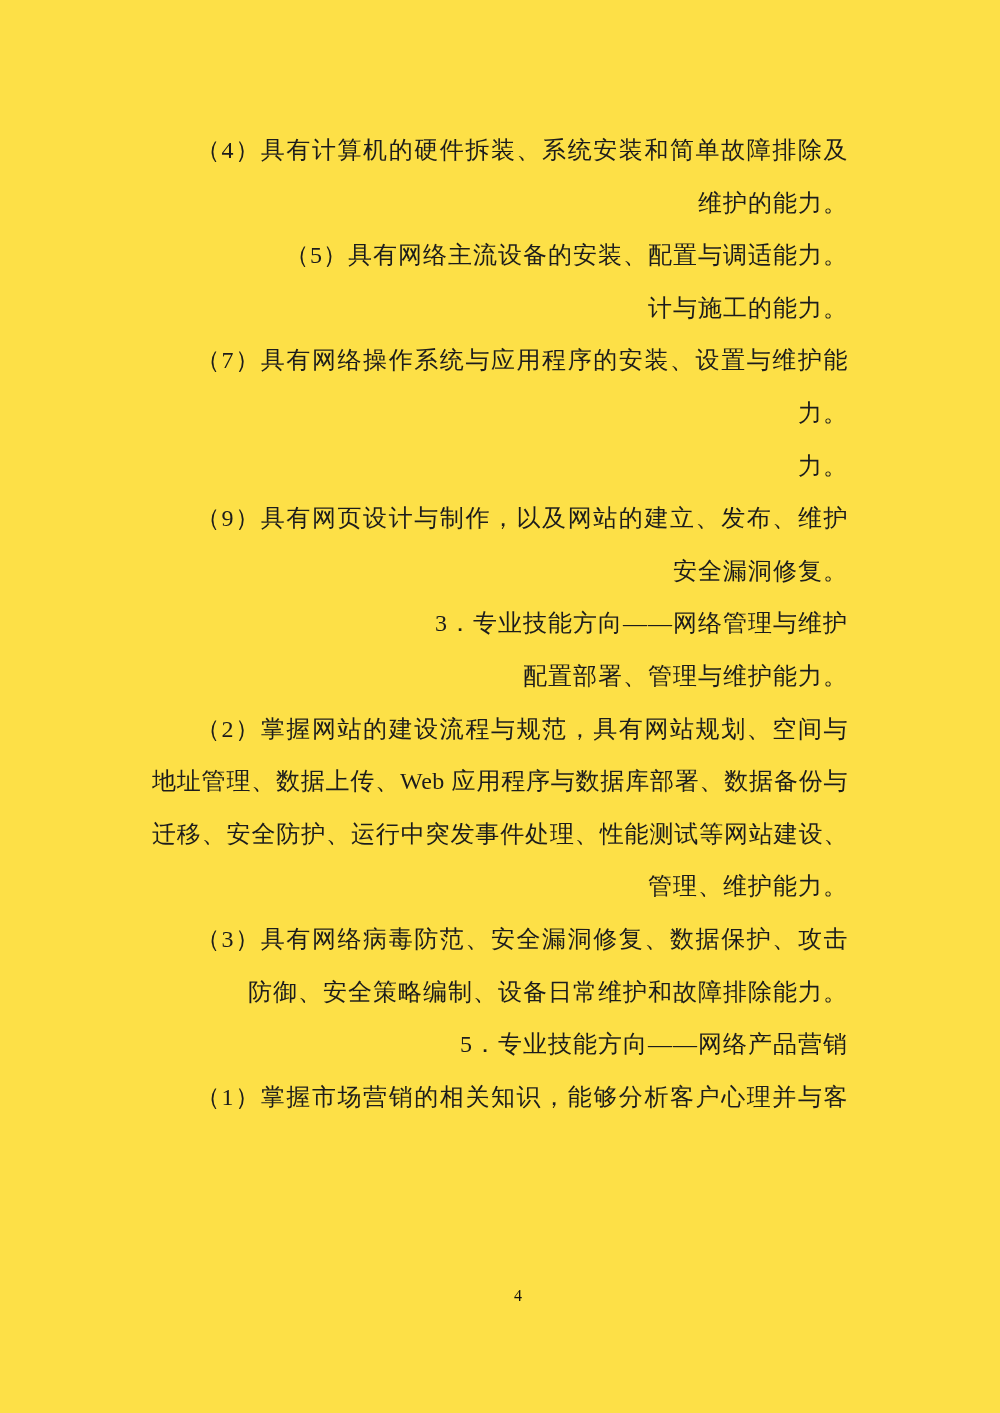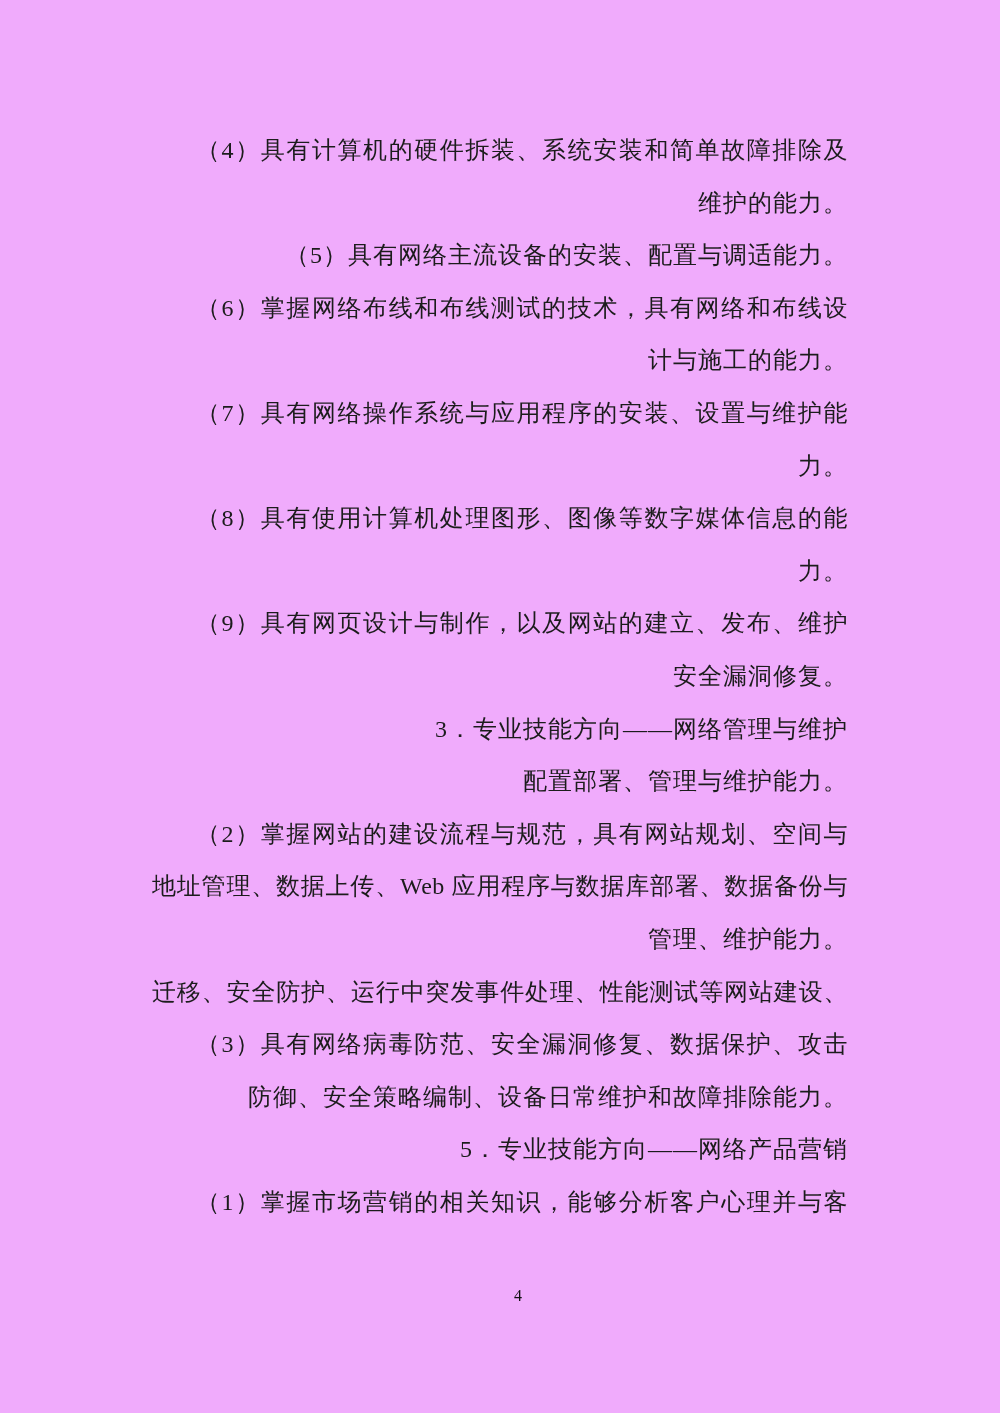--- a/index.html
+++ b/index.html
@@ -4,21 +4,21 @@
 <style>
   html, body {
     margin: 0;
     padding: 0;
     background: #ffffff;
   }
   #page {
     position: relative;
     width: 1000px;
     height: 1413px;
-    background: #f0abfc;
+    background: #fde047;
     overflow: hidden;
     font-family: "Liberation Serif", "DejaVu Serif", serif;
     color: #1c1c1c;
   }
   #text-block {
     position: absolute;
     left: 152px;
     top: 124px;
     width: 696px;
   }
@@ -57,34 +57,32 @@
   }
 </style>
 </head>
 <body>
 
 <div id="page">
   <div id="text-block">
     <div class="line indent fill">（4）具有计算机的硬件拆装、系统安装和简单故障排除及</div>
     <div class="line">维护的能力。</div>
     <div class="line indent">（5）具有网络主流设备的安装、配置与调适能力。</div>
-    <div class="line indent fill">（6）掌握网络布线和布线测试的技术，具有网络和布线设</div>
     <div class="line">计与施工的能力。</div>
     <div class="line indent fill">（7）具有网络操作系统与应用程序的安装、设置与维护能</div>
     <div class="line">力。</div>
-    <div class="line indent fill">（8）具有使用计算机处理图形、图像等数字媒体信息的能</div>
     <div class="line">力。</div>
     <div class="line indent fill">（9）具有网页设计与制作，以及网站的建立、发布、维护</div>
     <div class="line">安全漏洞修复。</div>
     <div class="line indent">3．专业技能方向——网络管理与维护</div>
     <div class="line">配置部署、管理与维护能力。</div>
     <div class="line indent fill">（2）掌握网站的建设流程与规范，具有网站规划、空间与</div>
     <div class="line fill">地址管理、数据上传、Web 应用程序与数据库部署、数据备份与</div>
+    <div class="line fill">迁移、安全防护、运行中突发事件处理、性能测试等网站建设、</div>
     <div class="line">管理、维护能力。</div>
-    <div class="line fill">迁移、安全防护、运行中突发事件处理、性能测试等网站建设、</div>
     <div class="line indent fill">（3）具有网络病毒防范、安全漏洞修复、数据保护、攻击</div>
     <div class="line">防御、安全策略编制、设备日常维护和故障排除能力。</div>
     <div class="line indent">5．专业技能方向——网络产品营销</div>
     <div class="line indent fill">（1）掌握市场营销的相关知识，能够分析客户心理并与客</div>
   </div>
 
   <div id="page-number">4</div>
 </div>
 
 </body></html>

